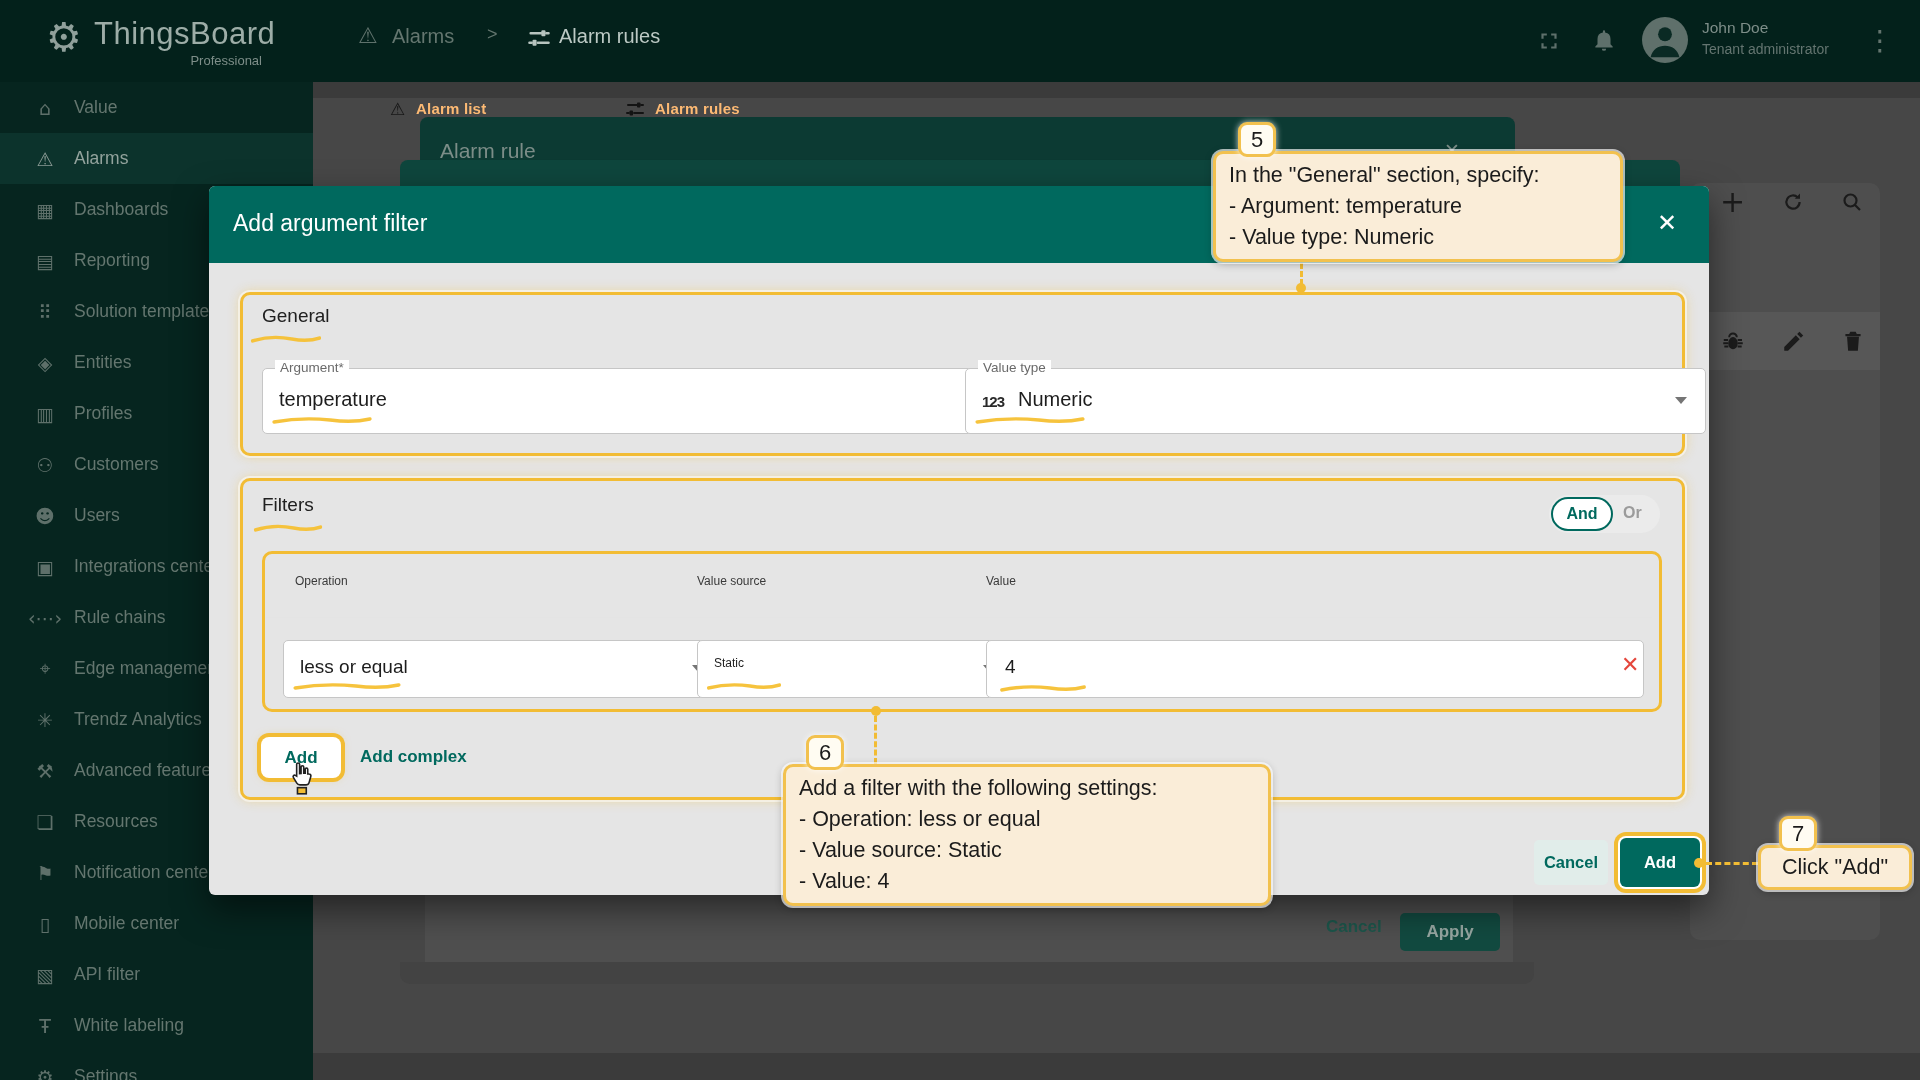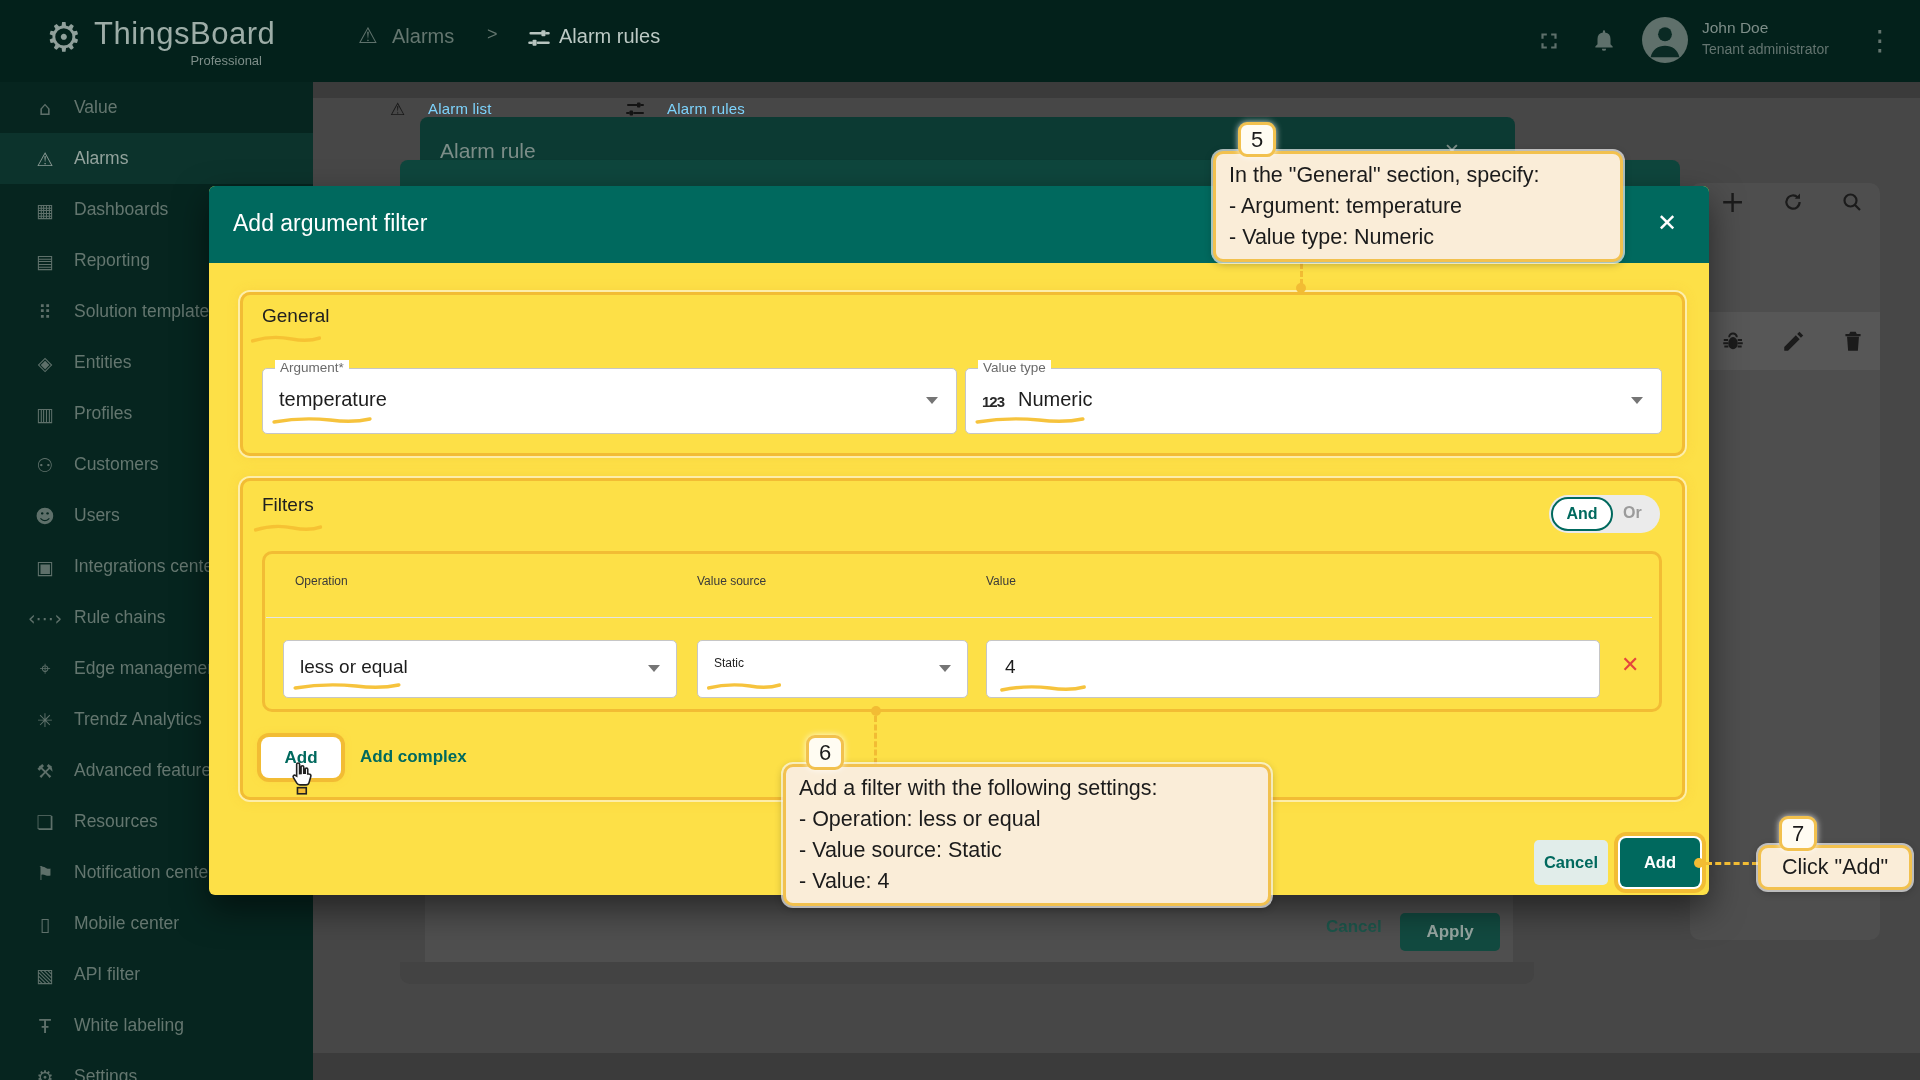--- a/index.html
+++ b/index.html
@@ -20,43 +20,43 @@
   .sidebar{position:absolute;left:0;top:82px;width:313px;height:998px;background:#06251F;z-index:29;overflow:hidden;}
   .si{display:flex;align-items:center;height:51px;cursor:pointer;}
   .si .sic{width:34px;margin-left:28px;font-size:19px;color:#5E706A;text-align:center;flex:none;}
   .si .sil{margin-left:12px;font-size:17.5px;font-weight:500;color:#64766F;white-space:nowrap;}
   .si.active{background:#0C332C;}
   .si.active .sil{color:#93A39D;}
   .si.active .sic{color:#8B9B95;}
 
   
   .card{position:absolute;left:313px;top:98px;width:1607px;height:955px;background:#474747;z-index:1;}
-  .tabtxt{position:absolute;font-size:15px;font-weight:400;color:#7dd3fc;letter-spacing:.2px;margin-left:12px;}
+  .tabtxt{position:absolute;font-size:15px;font-weight:700;color:#fdba74;letter-spacing:.2px;}
   .strip1{position:absolute;left:420px;top:117px;width:1095px;height:70px;background:#0C3A33;border-radius:8px 8px 0 0;z-index:2;}
   .strip2{position:absolute;left:400px;top:160px;width:1280px;height:40px;background:#0E463D;border-radius:8px 8px 0 0;z-index:3;}
   .rpanel{position:absolute;left:1690px;top:183px;width:190px;height:757px;background:#4E4E4E;border-radius:10px;z-index:2;}
   .rowband{position:absolute;left:0;top:129px;width:190px;height:58px;background:#575757;}
   .dkicon{position:absolute;color:#1B1B1B;}
   .bandA{position:absolute;left:425px;top:895px;width:1088px;height:67px;background:#4F4F4F;z-index:2;}
   .bandB{position:absolute;left:400px;top:962px;width:1134px;height:22px;background:#434343;border-radius:0 0 10px 10px;z-index:2;}
   .pagrow{position:absolute;left:313px;top:1004px;width:1607px;height:49px;background:#4E4E4E;border-top:1px solid #5A5A5A;z-index:2;}
   .pgtxt{position:absolute;font-size:17px;color:#1F1F1F;}
   .pgsel{position:absolute;left:1039px;top:4px;width:88px;height:40px;border:1.5px solid #3A3A3A;border-radius:4px;cursor:pointer;}
   .pgarr{position:absolute;top:9px;font-size:20px;color:#3C3C3C;cursor:pointer;font-family:"DejaVu Sans Mono",monospace;}
 
   
-  .modal{position:absolute;left:209px;top:186px;width:1500px;height:709px;background:#fde047;border-radius:6px;
+  .modal{position:absolute;left:209px;top:186px;width:1500px;height:709px;background:#e5e5e5;border-radius:6px;
          box-shadow:0 14px 34px rgba(0,0,0,.5);z-index:40;}
   .mhead{position:absolute;left:0;top:0;width:1500px;height:77px;background:#00695E;border-radius:6px 6px 0 0;}
   .mtitle{position:absolute;left:24px;top:24px;font-size:23px;font-weight:500;color:#fff;}
   .mclose{position:absolute;left:1448px;top:23px;font-size:24px;color:#fff;cursor:pointer;}
   .hlbox{position:absolute;border:3px solid #F2BC34;border-radius:10px;
          box-shadow:0 0 0 2px rgba(255,255,255,.55),0 0 12px rgba(242,188,52,.45);}
   .sechead{position:absolute;font-size:19px;font-weight:500;color:#202020;}
-  .fld{position:absolute;border:1px solid #C6C6C6;border-radius:5px;background:#fff;cursor:pointer;}
+  .fld{position:absolute;border:1px solid #C6C6C6;border-radius:5px;background:#fff;cursor:pointer;padding-left:44px;}
   .flbl{position:absolute;left:12px;top:-9px;background:#fff;padding:0 5px;font-size:13.5px;color:#6A6A6A;}
   .fval{position:absolute;left:16px;top:19px;font-size:20px;color:#1D1D1D;white-space:nowrap;}
   .dda{position:absolute;width:0;height:0;border-left:6px solid transparent;border-right:6px solid transparent;border-top:7px solid #757575;}
   .swoosh{position:absolute;pointer-events:none;}
   .swoosh path{stroke:#F5C033;stroke-width:3.4;fill:none;stroke-linecap:round;opacity:.95;}
   .colhead{position:absolute;font-size:12px;color:#3A3A3A;}
   .tealbtn{color:#00695E;font-weight:700;font-size:17px;}
   .andor{position:absolute;left:1340px;top:309px;width:111px;height:38px;background:#EBEBEB;border-radius:19px;}
   .andchip{position:absolute;left:2px;top:2px;width:62px;height:34px;background:#fff;border:2px solid #00695E;border-radius:17px;
            box-sizing:border-box;display:flex;align-items:center;justify-content:center;color:#00695E;font-weight:700;font-size:16px;cursor:pointer;}

